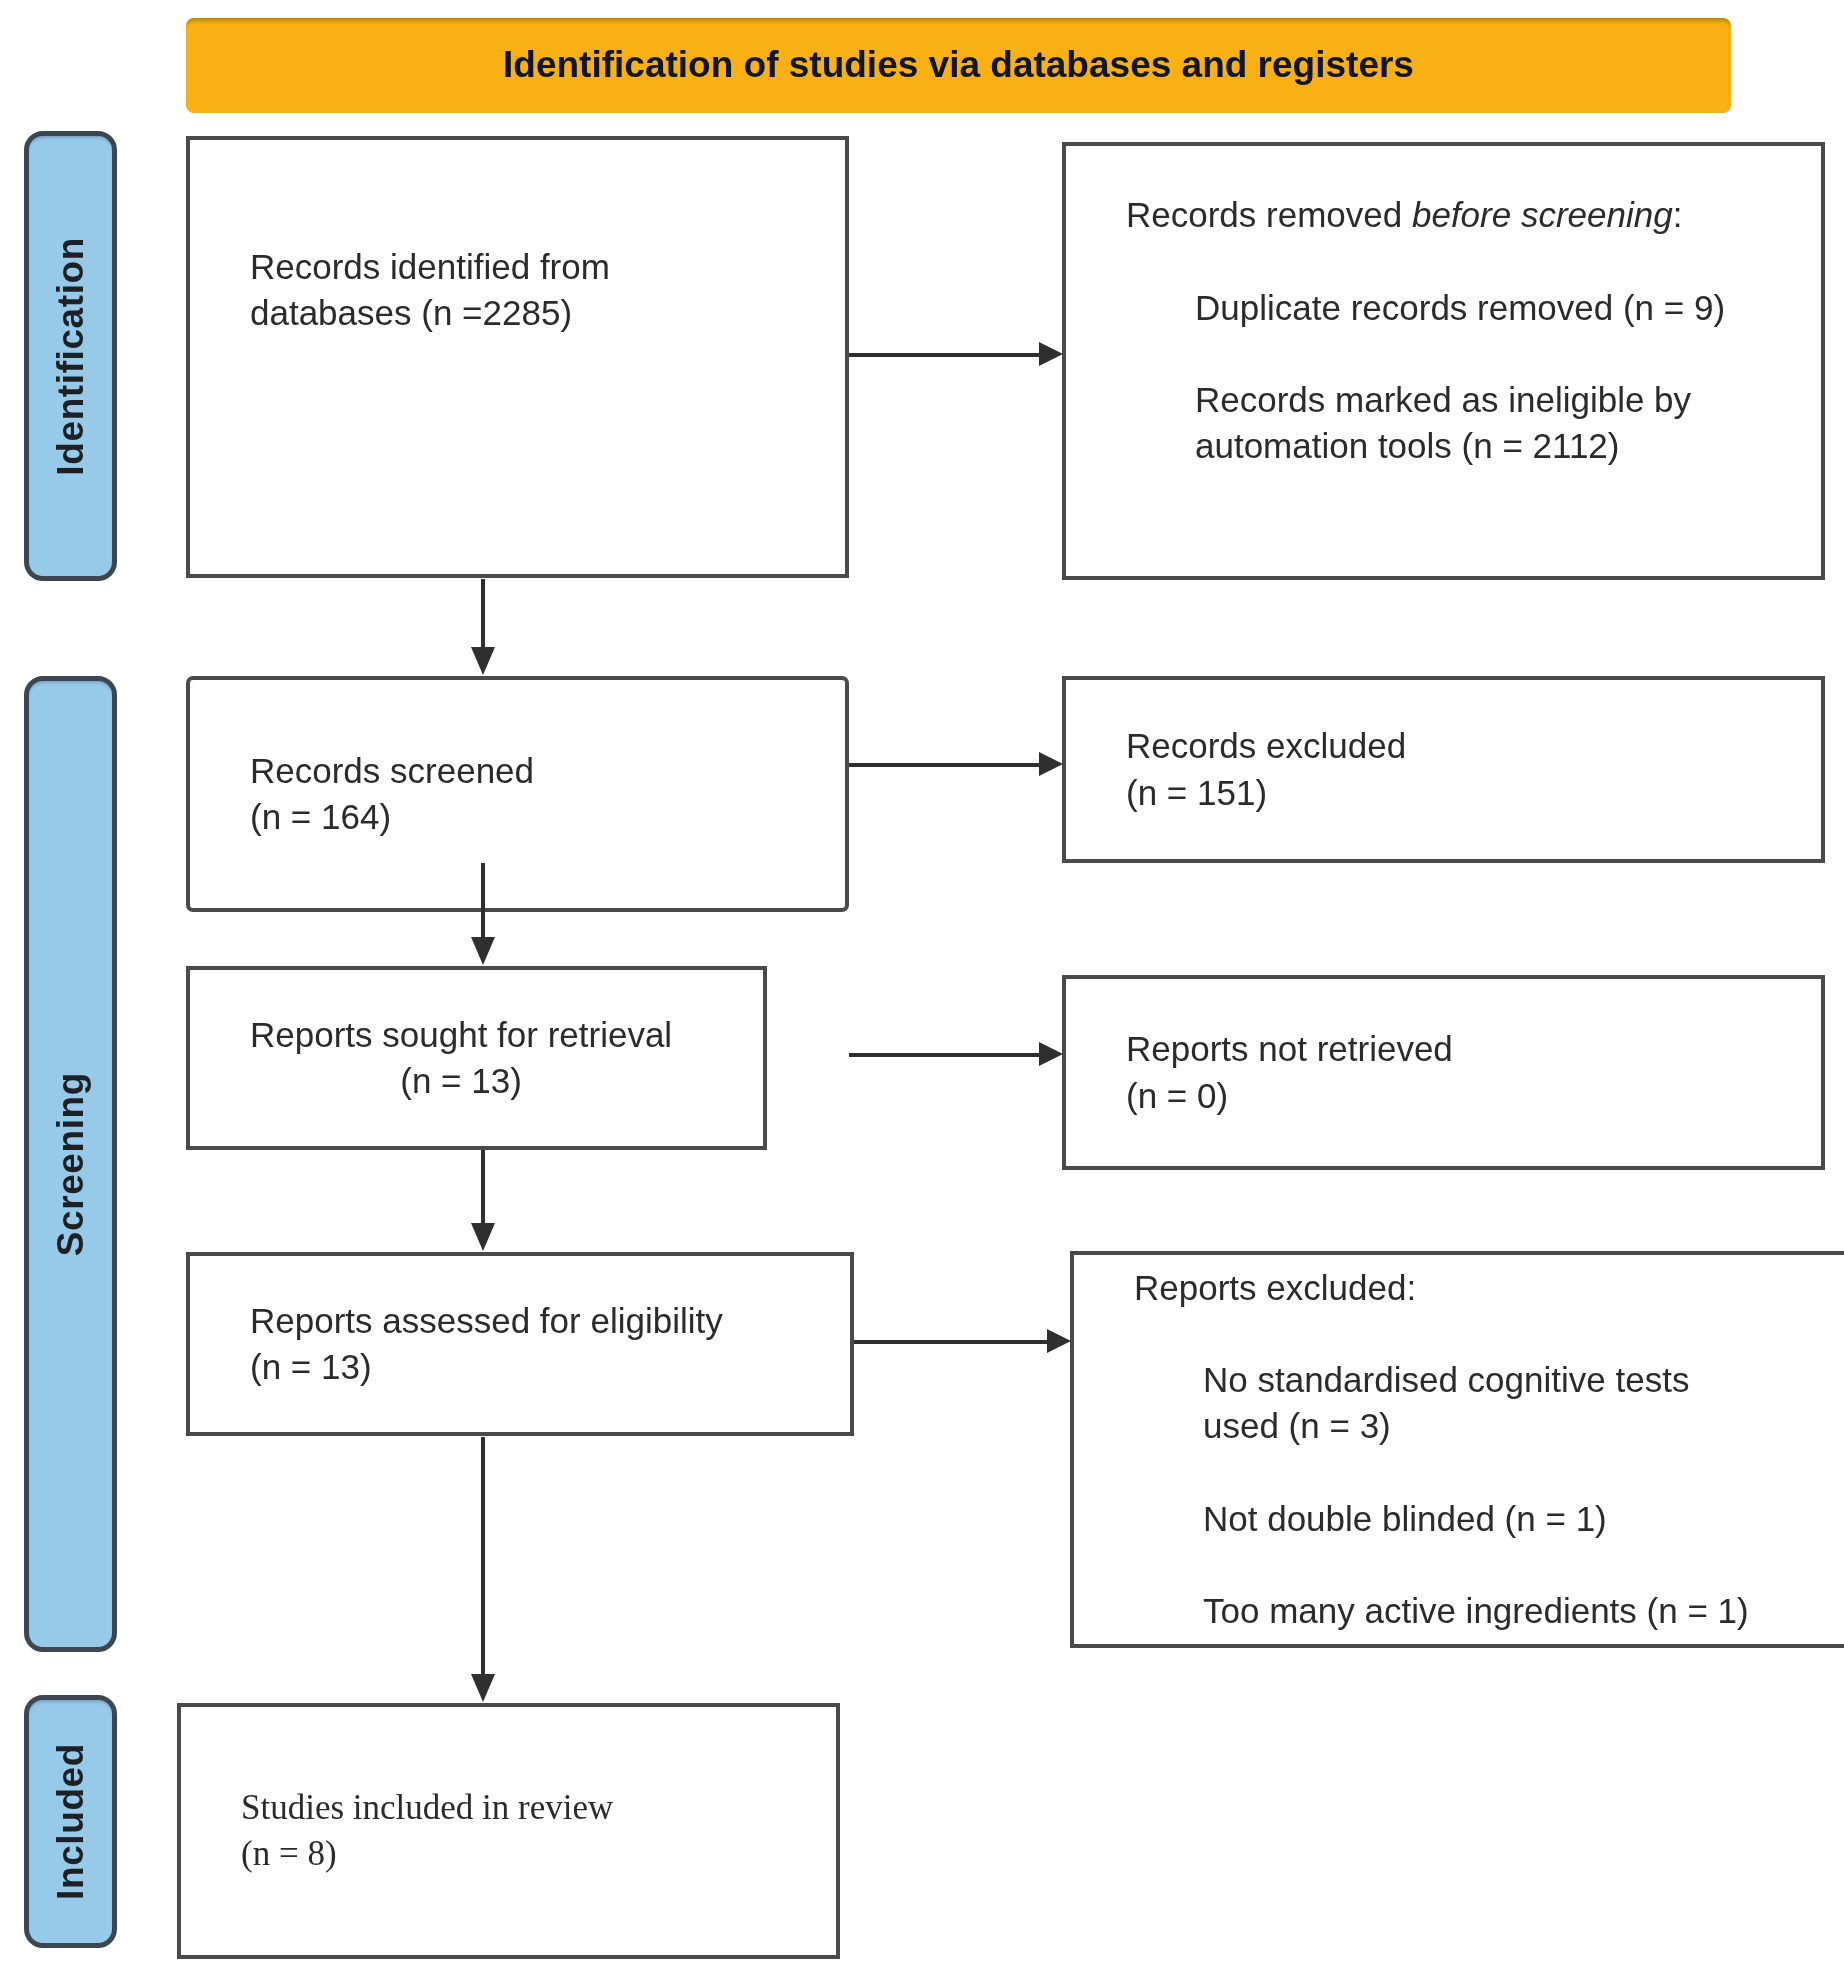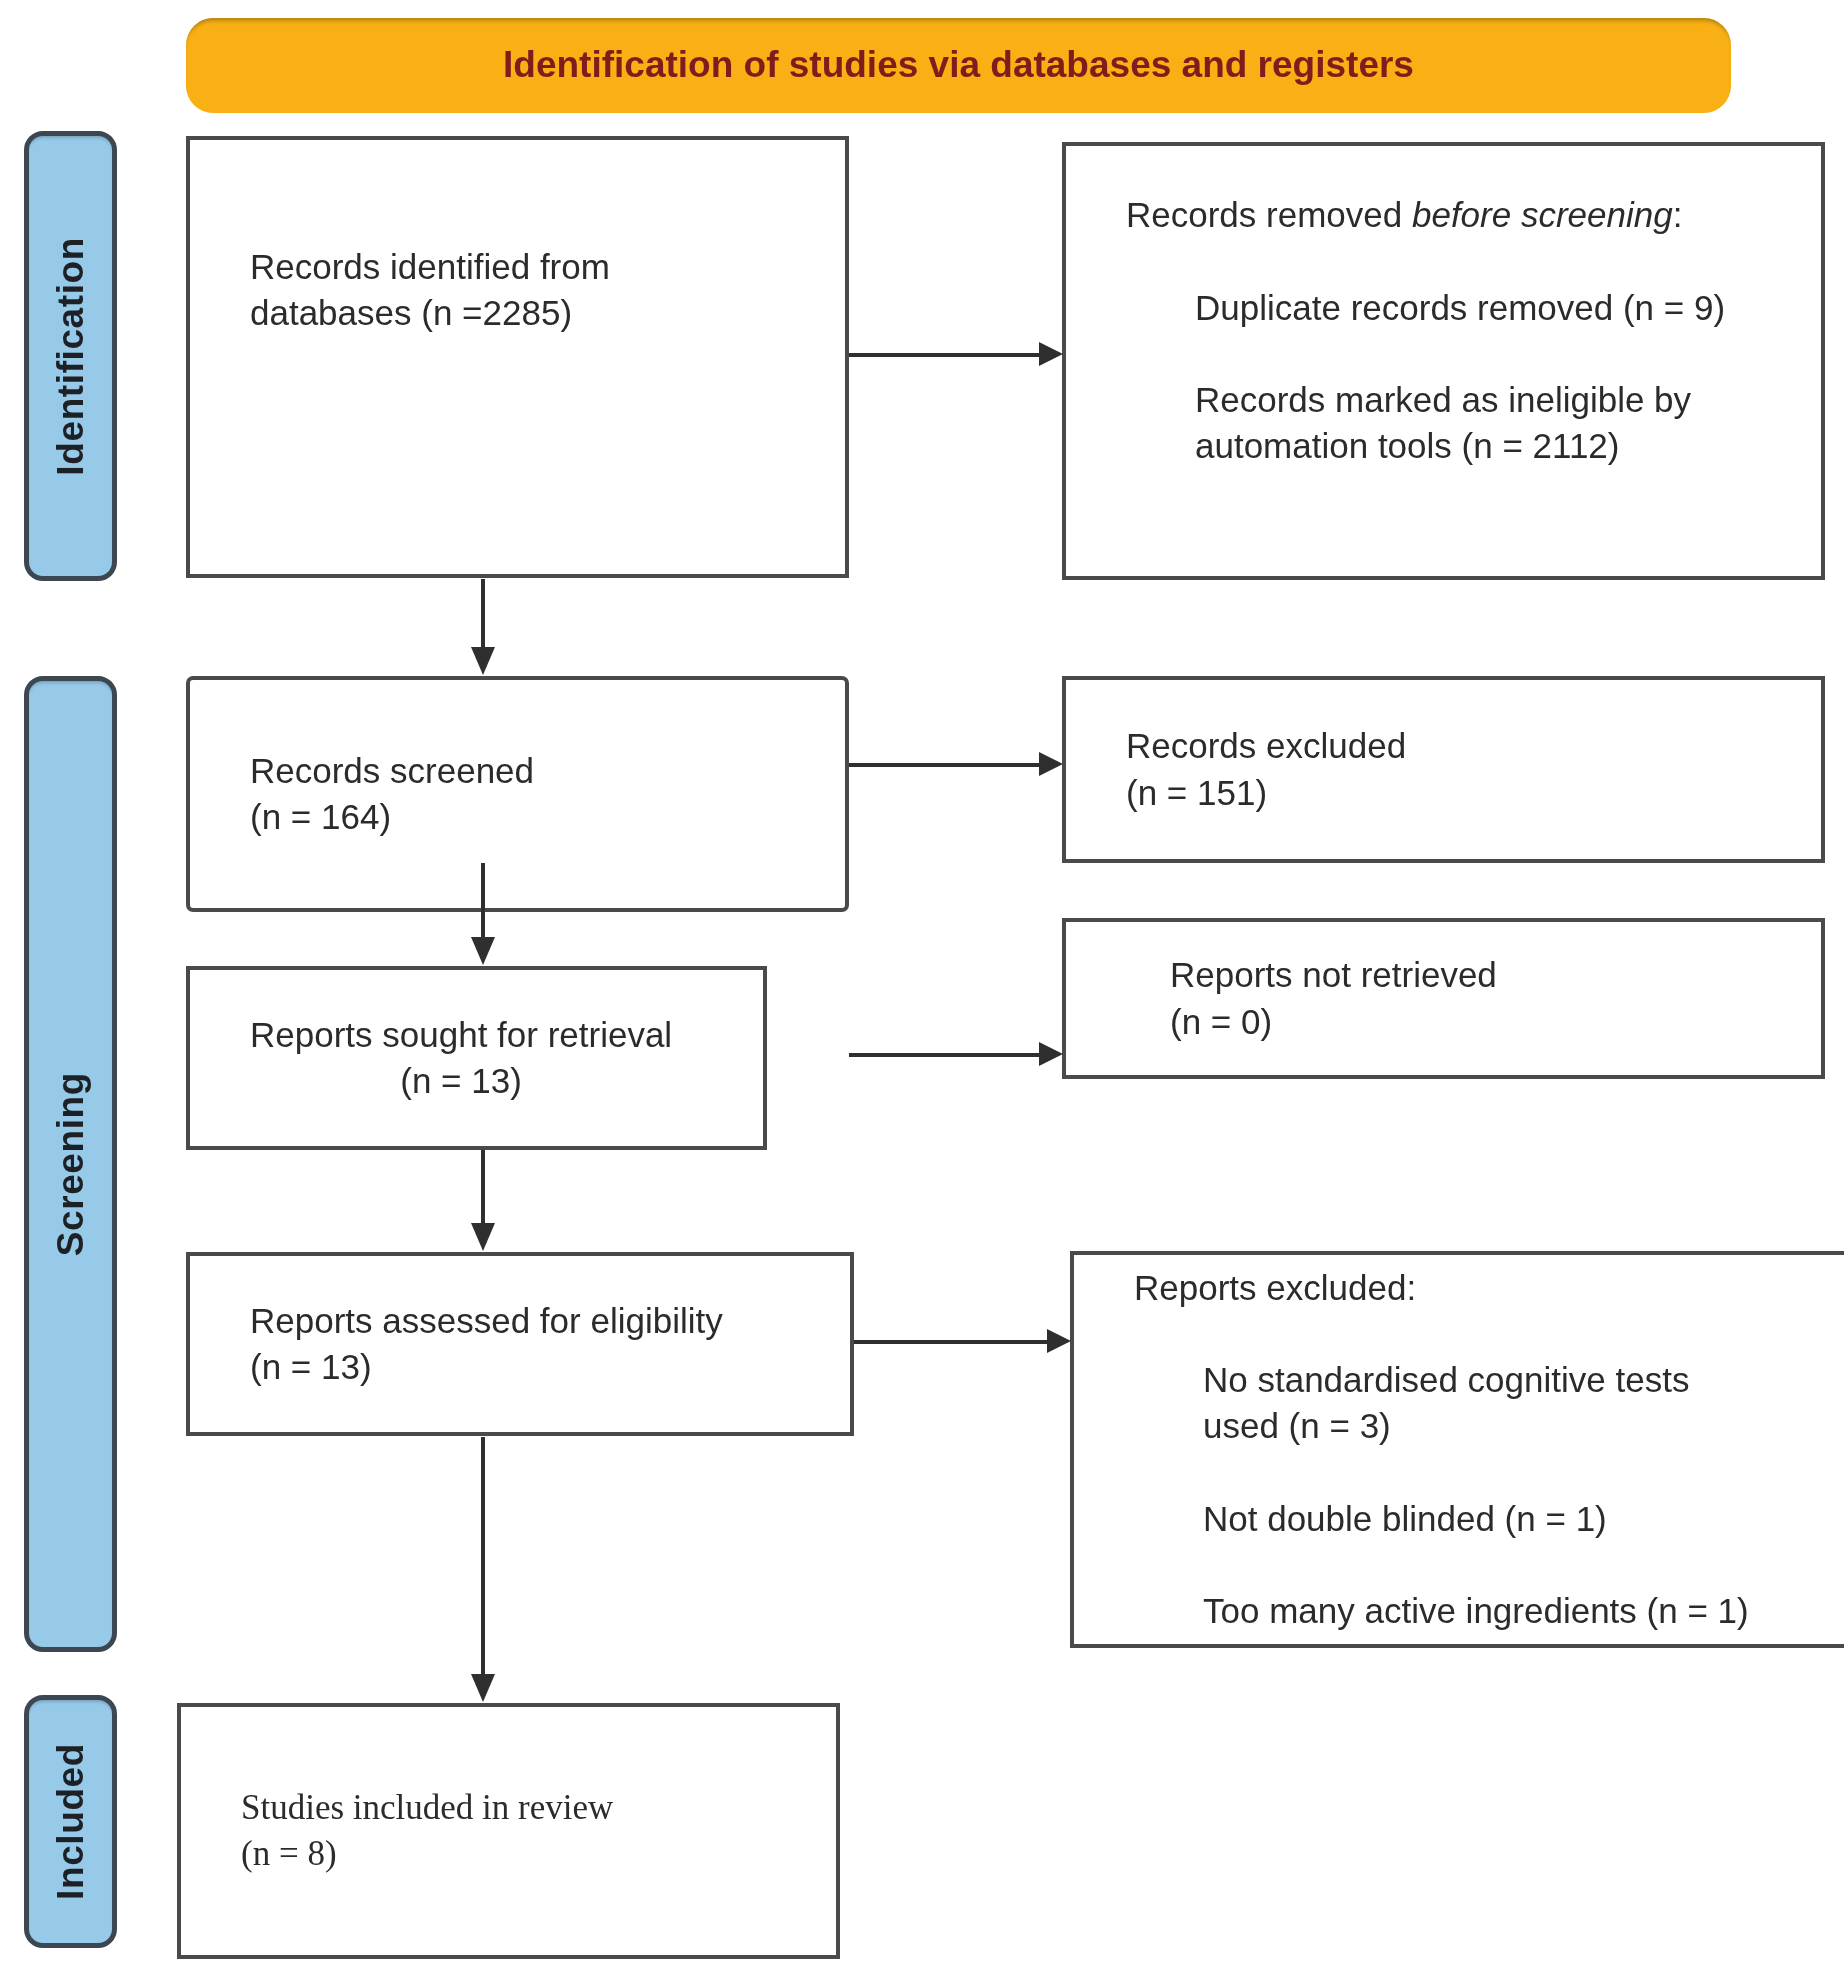--- a/index.html
+++ b/index.html
@@ -4,23 +4,23 @@
 <style>
   html,body { margin:0; padding:0; background:#fff; }
   #stage {
     position:relative; width:1845px; height:1985px; background:#ffffff;
     font-family:"Liberation Sans","DejaVu Sans",sans-serif; color:#2b2b2b;
   }
 
   
   .banner {
     position:absolute; left:186px; top:17.7px; width:1545px; height:95px;
-    background:#F8B014; border-radius:27px;
+    background:#F8B014; border-radius:8px;
     display:flex; align-items:center; justify-content:center;
-    font-size:37px; font-weight:bold; color:#7f1d1d;
+    font-size:37px; font-weight:bold; color:#0f172a;
     box-shadow: inset 0 5px 4.4px -2.5px rgba(0,0,0,.28);
   }
 
   
   .side {
     position:absolute; left:24px; width:93px;
     background:#97C9E9; border:5px solid #3D4752; border-radius:19px;
     box-sizing:border-box;
     display:flex; align-items:center; justify-content:center;
     box-shadow: inset 0 3.8px 3.8px -2.5px rgba(0,0,0,.25);
@@ -46,21 +46,21 @@
   .box.topalign { align-items:flex-start; }
   .sub { margin-left:69px; max-width:569px; }
 
   #box-identified      { left:186px;  top:136px;  width:663px; height:442px; }
   #box-identified .txt { padding-top:104px; }
   #box-removed         { left:1062px; top:142px;  width:763px; height:438px; }
   #box-removed .txt    { }
   #box-screened        { left:186px;  top:676px; width:663px; height:236px;border-radius:7px; }
   #box-excluded        { left:1062px; top:676px; width:763px; height:187px; }
   #box-sought          { left:186px;  top:966px; width:581px; height:184px;text-align:center; }
-  #box-notretrieved    { left:1062px; top:918px; width:763px; height:161px;padding-left:44px; }
+  #box-notretrieved    { left:1062px; top:975px; width:763px; height:195px; }
   #box-assessed        { left:186px;  top:1252px; width:668px; height:184px; }
   #box-repexcluded     { left:1070px; top:1251px; width:836px; height:397px; }
   #box-included        { left:177px;  top:1703px; width:663px; height:256px;font-family:Liberation Serif, serif; }
 
   .italic { font-style:italic; }
 
   
   .ah { position:absolute; height:3.8px; background:#2F2F2F; }
   .ah::after {
     content:""; position:absolute; right:-24px; top:-10.7px;

